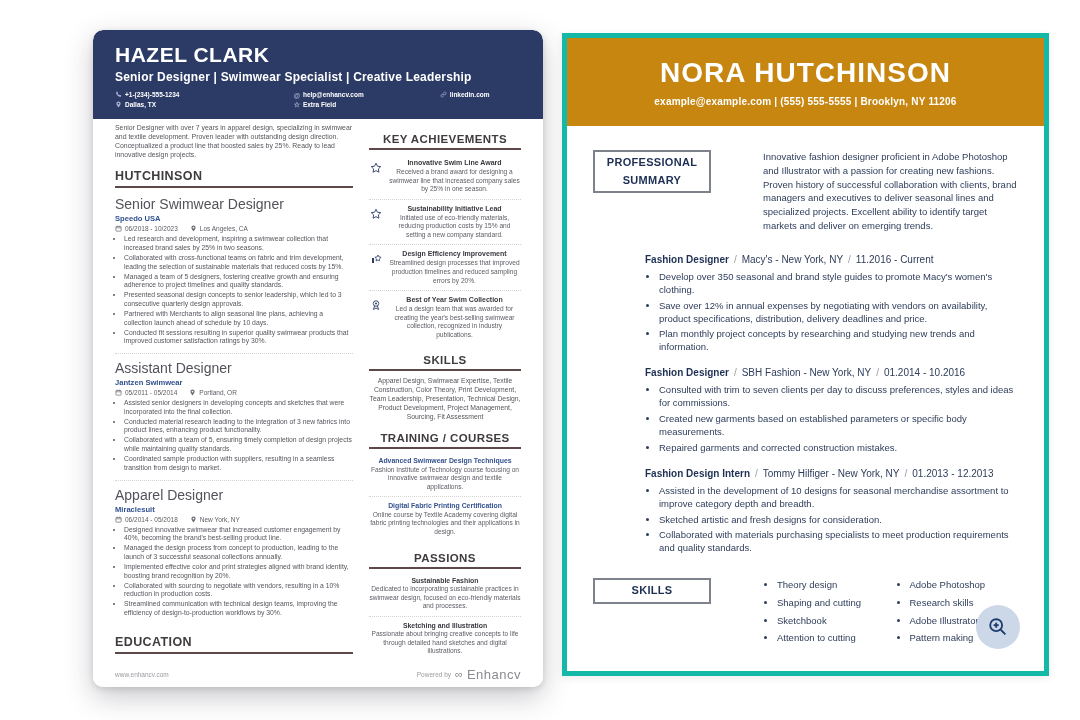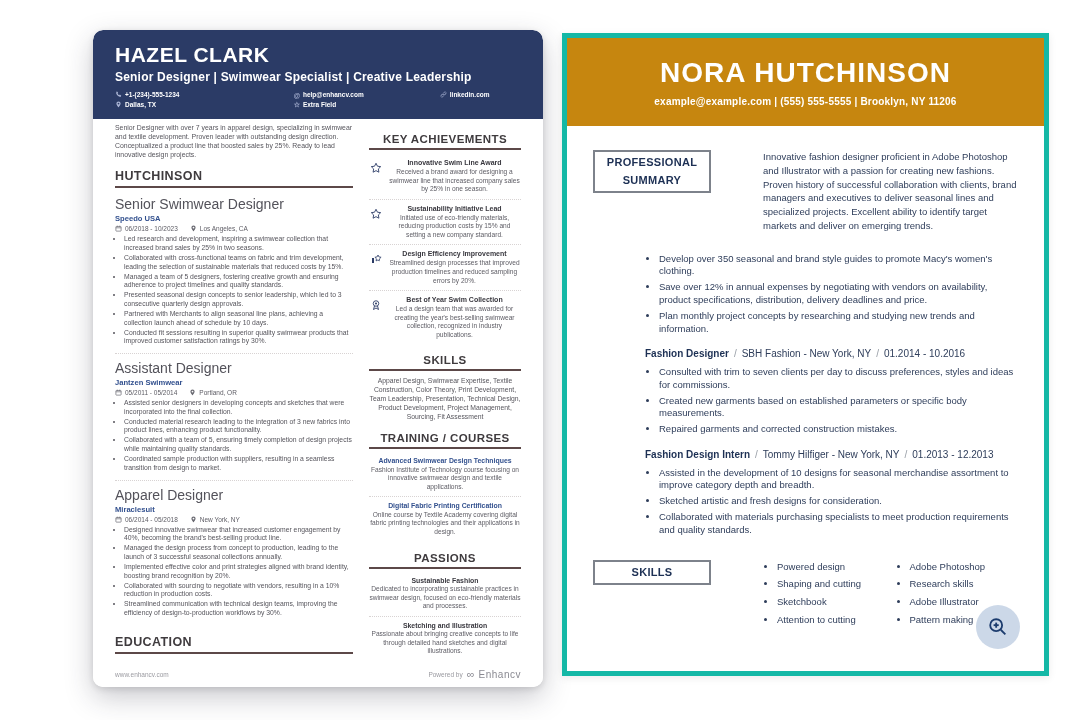--- a/index.html
+++ b/index.html
@@ -53,21 +53,21 @@
   .tr-item + .tr-item { border-top:1px dotted #d8d3d3; padding-top:5px; }
   .tr-t { font-size:6.9px; font-weight:700; color:#32508e; }
   .pa-t { font-size:6.9px; font-weight:700; color:#38373e; }
   .tr-x { font-size:6.6px; line-height:1.3; color:#5d5c64; margin-top:1.5px; }
 
   .lfoot { position:absolute; left:0; right:0; bottom:0; height:26px; padding:0 22px; display:flex;
            align-items:center; justify-content:space-between; background:#fff; }
   .lfoot .site { font-size:6.5px; color:#9a9aa0; }
   .powered { display:flex; align-items:center; gap:4px; font-size:6.5px; color:#9a9aa0; }
   .inf { font-size:11px; color:#8a8a92; line-height:1; }
-  .brand { font-size:10px; color:#8a8a92; letter-spacing:.5px;text-align:right; }
+  .brand { font-size:13px; color:#8a8a92; letter-spacing:.5px;text-align:right; }
 
   
   .rcard { position:absolute; left:562px; top:33px; width:487px; height:643px; background:#fff;
            border:5px solid #14b8a6; box-shadow:0 2px 8px rgba(0,0,0,.08); overflow:hidden; }
   .rhead { background:#c6860f; color:#fff; height:88px; display:flex; flex-direction:column;
            align-items:center; justify-content:center; }
   .rname { font-size:28px; font-weight:700; letter-spacing:1px; }
   .rcontact { font-size:10px; font-weight:700; margin-top:7px; letter-spacing:.2px; }
 
   .rbody { padding:24px 26px 10px; }
@@ -303,20 +303,21 @@
             <div class="rlabel">PROFESSIONAL SUMMARY</div>
           </div>
         <div class="rcontent">
             <p>Innovative fashion designer proficient in Adobe Photoshop and Illustrator with a passion for creating new fashions. Proven history of successful collaboration with clients, brand managers and executives to deliver seasonal lines and specialized projects. Excellent ability to identify target markets and deliver on emerging trends.</p>
           </div>
       </div>
 
       <div class="rsec">
         <div class="rcontent">
           <div class="rjob">
+            <div class="rjob-h"><span class="rjt">Fashion Designer</span><span class="rsep">/</span><span>Macy's - New York, NY</span><span class="rsep">/</span><span>11.2016 - Current</span></div>
             <ul class="rbullets">
               <li>Develop over 350 seasonal and brand style guides to promote Macy's women's clothing.</li>
               <li>Save over 12% in annual expenses by negotiating with vendors on availability, product specifications, distribution, delivery deadlines and price.</li>
               <li>Plan monthly project concepts by researching and studying new trends and information.</li>
             </ul>
           </div>
           <div class="rjob">
             <div class="rjob-h"><span class="rjt">Fashion Designer</span><span class="rsep">/</span><span>SBH Fashion - New York, NY</span><span class="rsep">/</span><span>01.2014 - 10.2016</span></div>
             <ul class="rbullets">
               <li>Consulted with trim to seven clients per day to discuss preferences, styles and ideas for commissions.</li>
@@ -334,21 +335,21 @@
           </div>
         </div>
       </div>
 
       <div class="rsec">
         <div class="rlabel-col">
             <div class="rlabel">SKILLS</div>
           </div>
         <div class="rcontent rskills">
           <ul>
-            <li>Powered design</li>
+            <li>Theory design</li>
             <li>Shaping and cutting</li>
             <li>Sketchbook</li>
             <li>Attention to cutting</li>
           </ul>
           <ul>
             <li>Adobe Photoshop</li>
             <li>Research skills</li>
             <li>Adobe Illustrator</li>
             <li>Pattern making</li>
           </ul>

